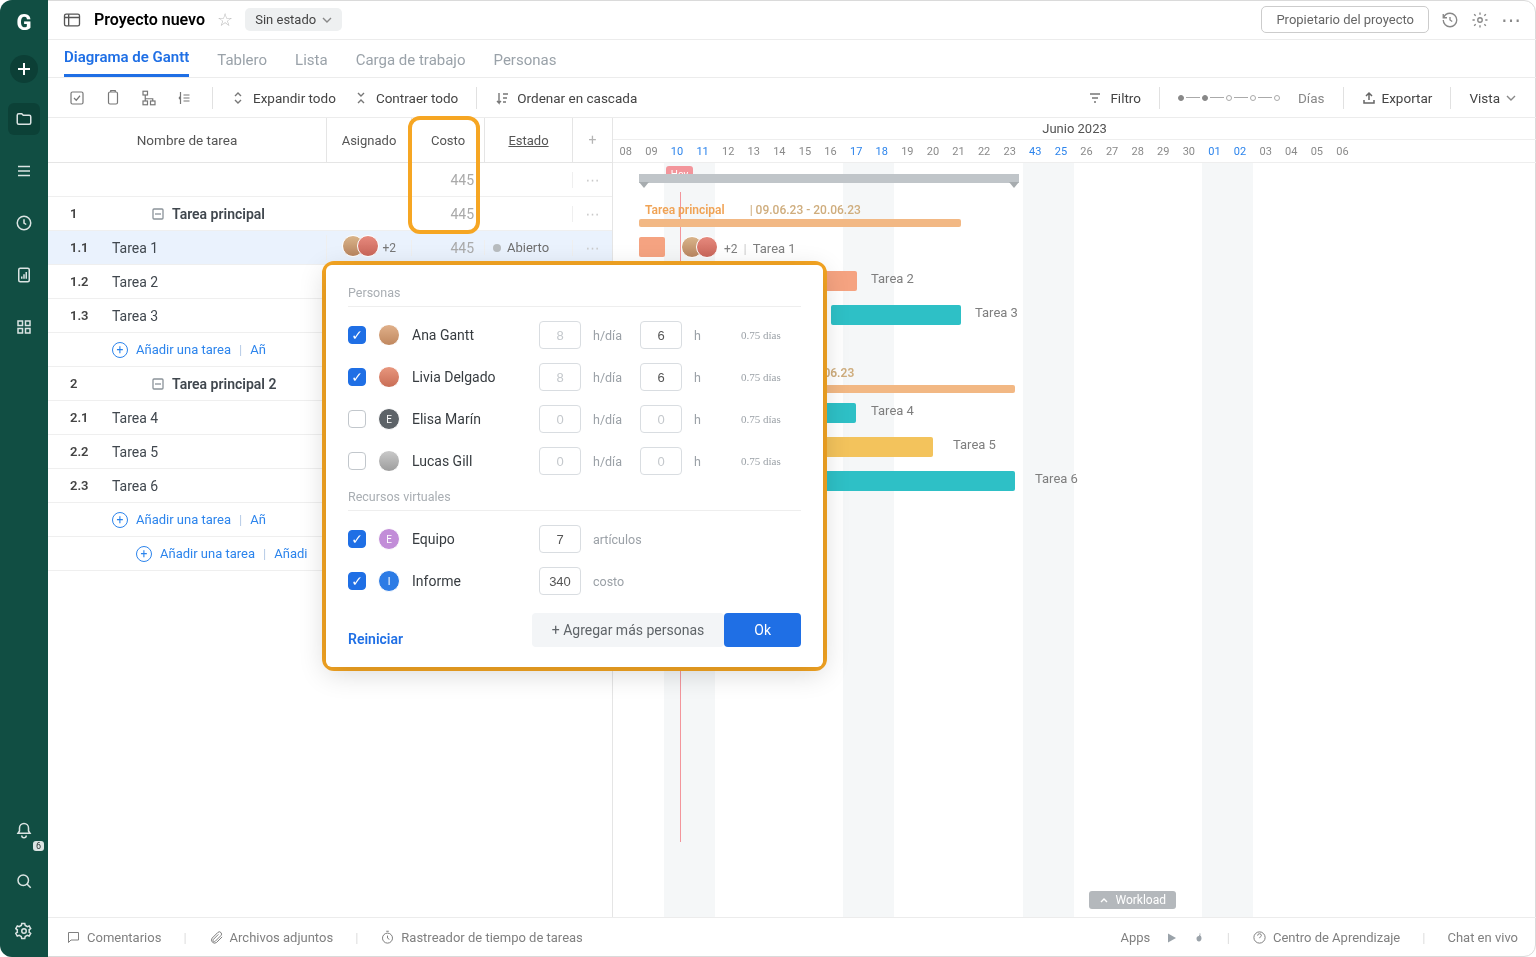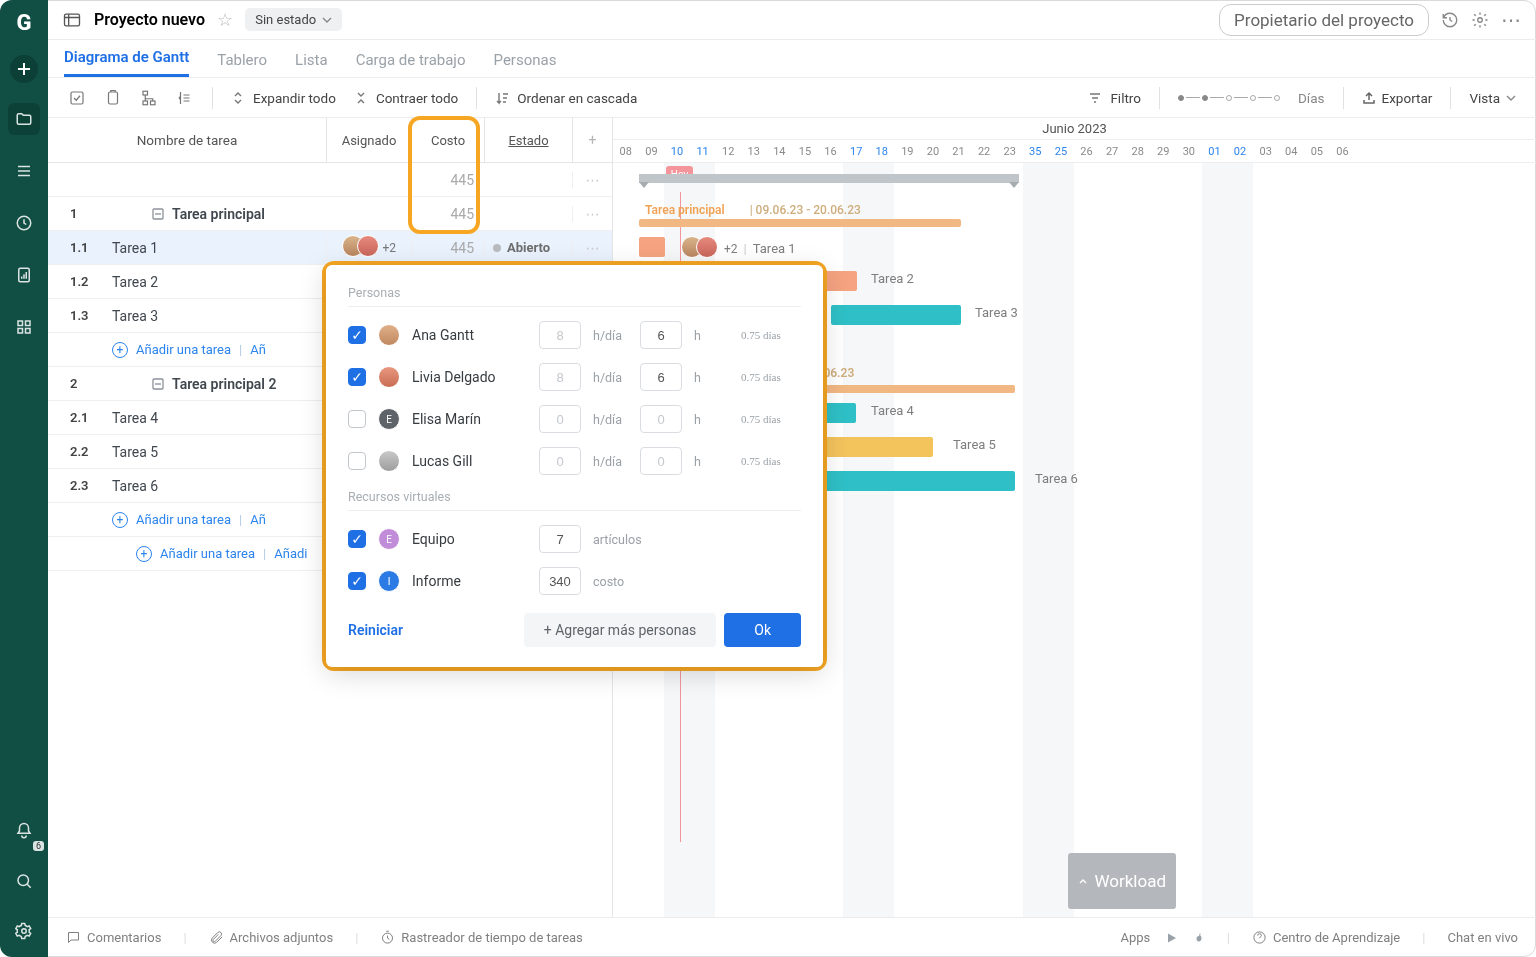--- a/index.html
+++ b/index.html
@@ -17,21 +17,21 @@
   
   svg { display:block;}
   
   
   .header { position:absolute; left:48px; right:0; top:0; height:40px; display:flex; align-items:center; padding:0 14px; border-bottom:1px solid #ececec; gap:12px;}
   .header .projico { color:#555;}
   .header .title { font-size:16px; font-weight:600;}
   .header .star { color:#bcbcbc; font-size:18px;}
   .status-btn { background:#eef0f1; border-radius:5px; display:flex; align-items:center; gap:6px; padding:4px 10px; font-size:13px; color:#444; }
   .header .spacer{flex:1;}
-  .owner-btn { border:1px solid #ccc; border-radius:12px; padding:5px 14px; font-size:17px; color:#666;}
+  .owner-btn { border:1px solid #ccc; border-radius:5px; padding:5px 14px; font-size:13px; color:#666;}
   .hicon { color:#888;}
   .dots { color:#888; font-size:20px; letter-spacing:1px;}
   
   
   .tabs { position:absolute; left:48px; right:0; top:40px; height:38px; display:flex; align-items:end; padding:0 16px; gap:28px; border-bottom:1px solid #ececec; color:#9aa2a9; font-size:15px;}
   .tabs .tab { padding-bottom:8px; cursor:pointer;}
   .tabs .tab.active { color:#1f6fe5; border-bottom:3px solid #1f6fe5; font-weight:600;}
   
   
   .toolbar { position:absolute; left:48px; right:0; top:78px; height:40px; display:flex; align-items:center; padding:0 20px; gap:18px; border-bottom:1px solid #ececec; color:#444; font-size:13.5px;}
@@ -61,21 +61,21 @@
   
   .grow { height:34px; border-bottom:1px solid #efefef; display:flex; align-items:center; font-size:14px; color:#40474e;}
   .grow.sel { background:#eaf2fd;}
   .grow .wbs { width:46px; padding-left:22px; font-size:13px; font-weight:600; color:#444;}
   .grow .nm { flex:1; display:flex; align-items:center; gap:8px; padding-left:18px;}
   .grow.parent .nm .txt{ font-weight:600;}
   .collapse-ic { color:#8a9299;}
   .indent { padding-left:40px;}
   .grow .asg { width:85px; border-left:1px solid #efefef; display:flex; align-items:center; justify-content:center;}
   .grow .csto { width:73px; border-left:1px solid #efefef; display:flex; align-items:center; justify-content:flex-end; padding-right:10px; color:#aaa;}
-  .grow .stat { width:88px; border-left:1px solid #efefef; display:flex; align-items:center; padding-left:8px; gap:6px; font-size:13px; color:#6e6e6e;font-weight:bold;}
+  .grow .stat { width:88px; border-left:1px solid #efefef; display:flex; align-items:center; padding-left:8px; gap:6px; font-size:13px; color:#6e6e6e;}
   .grow .pl { width:40px; border-left:1px solid #efefef; display:flex; align-items:center; justify-content:center; color:#c9c9c9;}
   .avatar { width:22px; height:22px; border-radius:50%; display:inline-block; border:1.5px solid #fff;}
   .avagrp .avatar{ margin-left:-7px;} .avagrp .avatar:first-child{margin-left:0;}
   .statdot { width:8px;height:8px;border-radius:50%;background:#b8bcbf;}
   .addlink { color:#2c84ec; font-size:13px; display:flex; gap:6px; align-items:center; padding-left:60px;}
   .addrow2 { padding-left:4px;}
   .pluscircle { width:16px;height:16px;border:1.5px solid #2c84ec;border-radius:50%;display:flex;align-items:center;justify-content:center;font-size:12px;}
   
   
   .gpane { flex:1; position:relative; overflow:hidden;}
@@ -86,35 +86,35 @@
   .hoy { position:absolute; top:48px; left:53px; width:27px; height:16px; background:#f3959b; color:#fff; font-size:10px; border-radius:3px; display:flex; align-items:center; justify-content:center; z-index:3;}
   .todayline { position:absolute; top:74px; left:67px;width:1px; height:650px; background:#f3959b; z-index:2;}
   .wkband { position:absolute; top:45px; bottom:0; width:51px; background:#f5f7f8;}
   .bar { position:absolute; height:20px; border-radius:2px; z-index:3;}
   .bar.parent { height:9px; background:#c0c5c9; border-radius:0;}
   .bar.parent::before, .bar.parent::after { content:""; position:absolute; top:8px; width:0;height:0; border-left:5px solid transparent;border-right:5px solid transparent;border-top:6px solid #a7acaf;}
   .bar.parent::before{left:-0px;} .bar.parent::after{right:-0px;}
   .parentlbl { position:absolute; font-size:12px; color:#f0a355; font-weight:600; z-index:4;}
   .parentlbl .dates{ color:#cfad7d; font-weight:500; margin-left:6px;padding-left:16px;}
   .barlbl { position:absolute; font-size:13px; color:#7e7e7e; z-index:4;}
-  .wl-badge { position:absolute; bottom:8px; right:360px; background:#b4b8bc; color:#fff; font-size:17px; border-radius:3px; padding:18px 10px; display:flex; gap:6px; align-items:center;}
+  .wl-badge { position:absolute; bottom:8px; right:360px; background:#b4b8bc; color:#fff; font-size:12px; border-radius:3px; padding:2px 10px; display:flex; gap:6px; align-items:center;}
   
   
   .popshell { position:absolute; top:261px; left:322px; width:505px; border:4px solid #f6a623; border-radius:12px; z-index:30; pointer-events:none;}
   .popup { background:#fff; border-radius:6px; padding:20px 22px; box-shadow:0 6px 28px rgba(0,0,0,.16); pointer-events:auto;}
   .popup .sect { font-size:12.5px; color:#a9aeb3; margin-bottom:6px; border-bottom:1px solid #eee; padding-bottom:6px;}
   .prow { display:flex; align-items:center; gap:12px; margin:14px 0;}
   .chk { width:18px;height:18px;border-radius:4px;border:1.5px solid #c2c7cc; display:flex;align-items:center;justify-content:center;}
   .chk.on { background:#1f6fe5; border-color:#1f6fe5; color:#fff;}
   .prow .pname { width:115px; font-size:14px; color:#373c40;}
   .ninput { width:42px;height:28px;border:1px solid #d9dde1;border-radius:4px;text-align:center;font-size:13px;color:#555;}
   .ninput.ghost { color:#c4c8cc;}
   .unit { font-size:12.5px; color:#9ba1a7; width:35px;}
   .duration { font-size:11px; color:#9ba1a7;font-family:Liberation Serif, serif;}
-  .pfoot { display:flex; align-items:center; gap:8px; margin-top:18px;}
+  .pfoot { display:flex; align-items:flex-end; gap:0; margin-top:18px;}
   .pfoot .reset { color:#1f6fe5; font-weight:600;}
   .pfoot .spacer{flex:1;}
   .addmore { background:#f3f5f7; padding:9px 20px; border-radius:4px; color:#5f6468;}
   .okbtn { background:#1f6fe5; color:#fff; padding:9px 30px; border-radius:4px; font-size:14px;}
   
   
   .footer { position:absolute; left:48px; right:0; bottom:0; height:40px; border-top:1px solid #ececec; display:flex; align-items:center; padding:0 18px; gap:22px; font-size:13px; color:#808080;}
   .footer .fi { display:flex; gap:6px; align-items:center;}
   .footer .spacer{flex:1;}
 </style>
@@ -462,21 +462,21 @@
       <span class="gday">14</span>
       <span class="gday">15</span>
       <span class="gday">16</span>
       <span class="gday wk">17</span>
       <span class="gday wk">18</span>
       <span class="gday">19</span>
       <span class="gday">20</span>
       <span class="gday">21</span>
       <span class="gday">22</span>
       <span class="gday">23</span>
-      <span class="gday wk">35</span>
+      <span class="gday wk">43</span>
       <span class="gday wk">25</span>
       <span class="gday">26</span>
       <span class="gday">27</span>
       <span class="gday">28</span>
       <span class="gday">29</span>
       <span class="gday">30</span>
       <span class="gday wk">01</span>
       <span class="gday wk">02</span>
       <span class="gday">03</span>
       <span class="gday">04</span>

